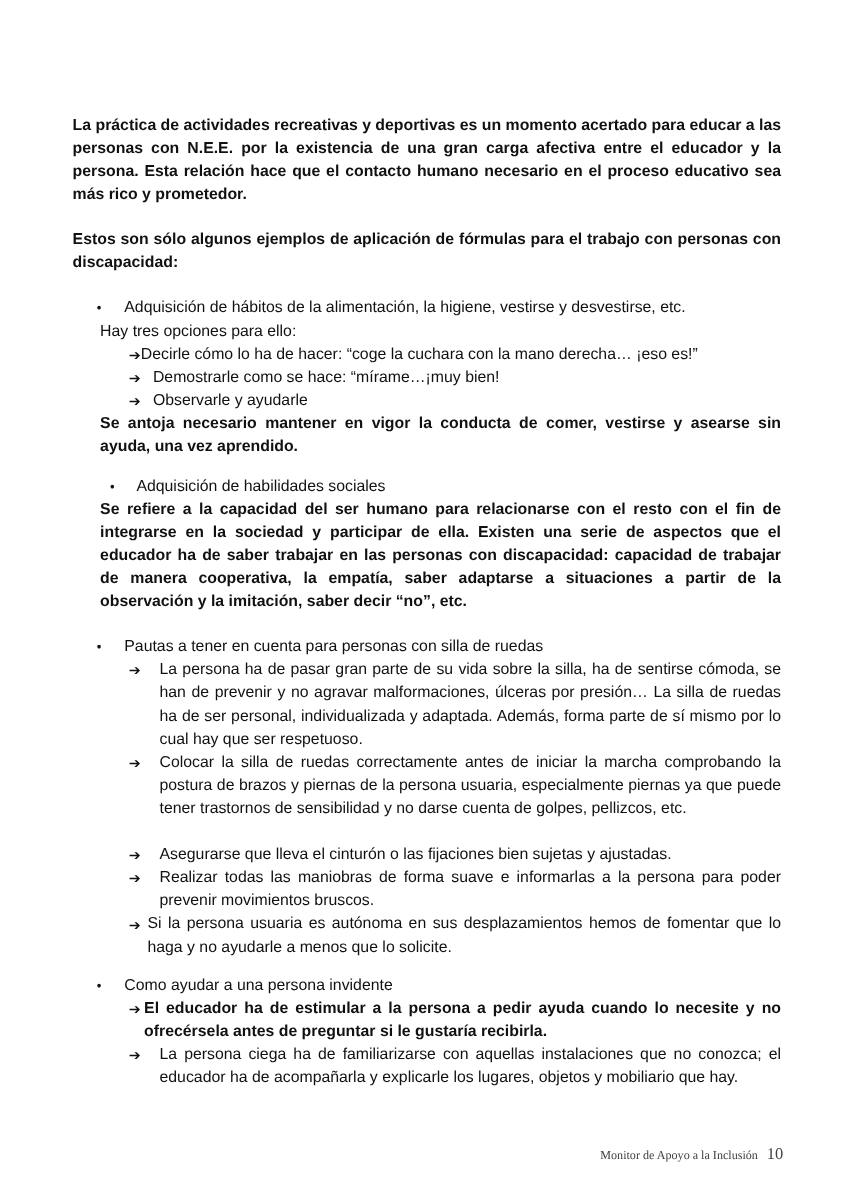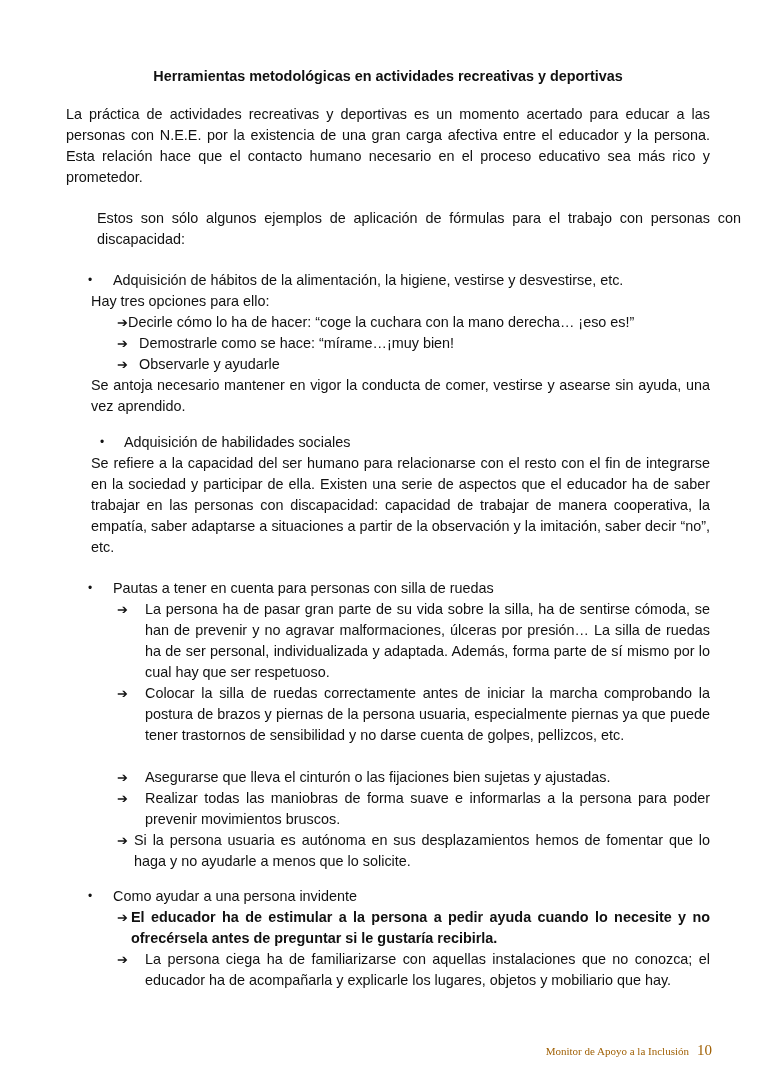--- a/index.html
+++ b/index.html
@@ -8,46 +8,46 @@
       font-family: "Liberation Sans", sans-serif; color: #111111;
     }
     .page { position: absolute; left: 0; top: 0; width: 768px; height: 1085px; }
     .title {
       position: absolute; left: 66px; width: 644px; top: 66px;
       text-align: center; font-weight: bold; font-size: 14.4px; line-height: 20px;
     }
     .para {
       position: absolute; font-size: 14.4px; line-height: 21px;
       text-align: justify;
+      font-weight: bold;
     }
     .bullet-line {
       position: absolute; font-size: 14.4px; line-height: 21px; white-space: nowrap;
     }
     .dot { position: absolute; font-size: 12px; line-height: 21px; }
     .arrow-item { position: absolute; font-size: 14.4px; line-height: 21px; }
     .arrow { position: absolute; left: 0; top: 0; font-size: 13px; line-height: 21px; }
     .arrow-text { text-align: justify; }
     .footer {
       position: absolute; top: 1041px; right: 56px;
-      font-family: "Liberation Serif", serif; color: #a16207;
+      font-family: "Liberation Serif", serif; color: #404040;
       white-space: nowrap;
     }
     .footer .label { font-size: 11px; }
     .footer .num { font-size: 15px; margin-left: 8px; }
   </style>
 </head>
 <body>
 
 <div class="page">
 
-  <div class="title">Herramientas metodológicas en actividades recreativas y deportivas</div>
 
   <div class="para" style="left:66px; width:644px; top:104px;">La práctica de actividades recreativas y deportivas es un momento acertado para educar a las personas con N.E.E. por la existencia de una gran carga afectiva entre el educador y la persona. Esta relación hace que el contacto humano necesario en el proceso educativo sea más rico y prometedor.</div>
 
-  <div class="para" style="left:66px; width:644px; top:208px;margin-left:31px;">Estos son sólo algunos ejemplos de aplicación de fórmulas para el trabajo con personas con discapacidad:</div>
+  <div class="para" style="left:66px; width:644px; top:208px;">Estos son sólo algunos ejemplos de aplicación de fórmulas para el trabajo con personas con discapacidad:</div>
 
   <span class="dot" style="left:88px; top:270px;">•</span>
   <div class="bullet-line" style="left:91px; top:291px;">Hay tres opciones para ello:</div>
   <div class="bullet-line" style="left:113px; top:270px;">Adquisición de hábitos de la alimentación, la higiene, vestirse y desvestirse, etc.</div>
 
   <div class="arrow-item" style="left:117px; top:312px; width:600px;">
     <span class="arrow">➔</span>
     <div style="margin-left:11px; white-space:nowrap;">Decirle cómo lo ha de hacer: “coge la cuchara con la mano derecha… ¡eso es!”</div>
   </div>
   <div class="arrow-item" style="left:117px; top:333px; width:600px;">

